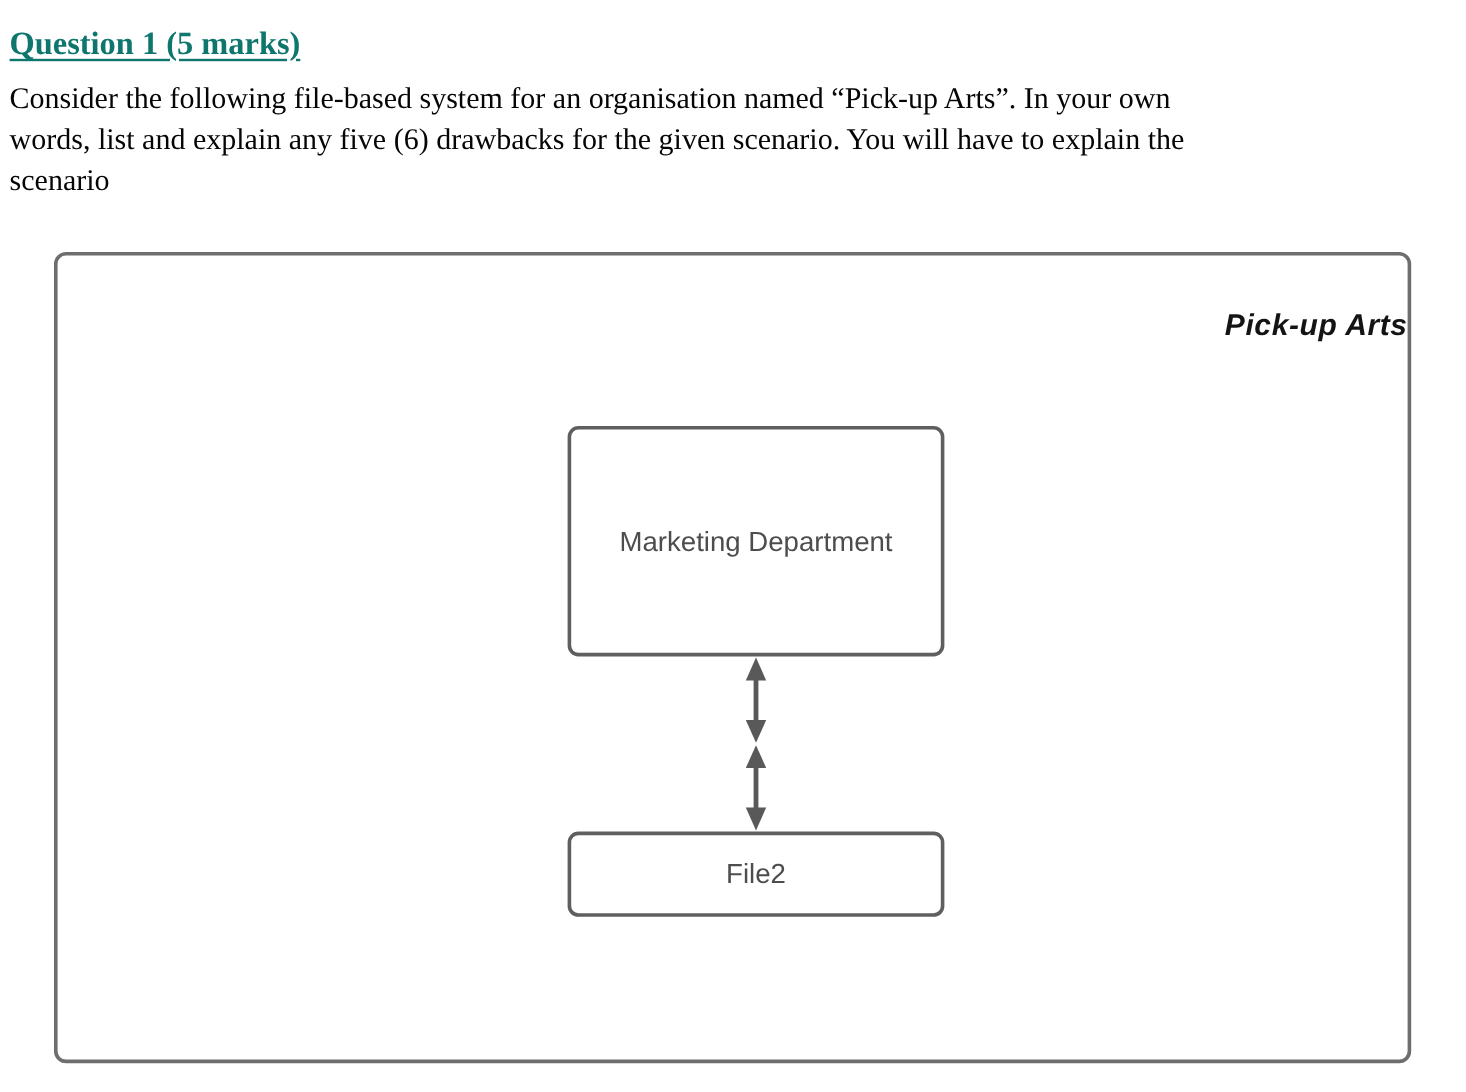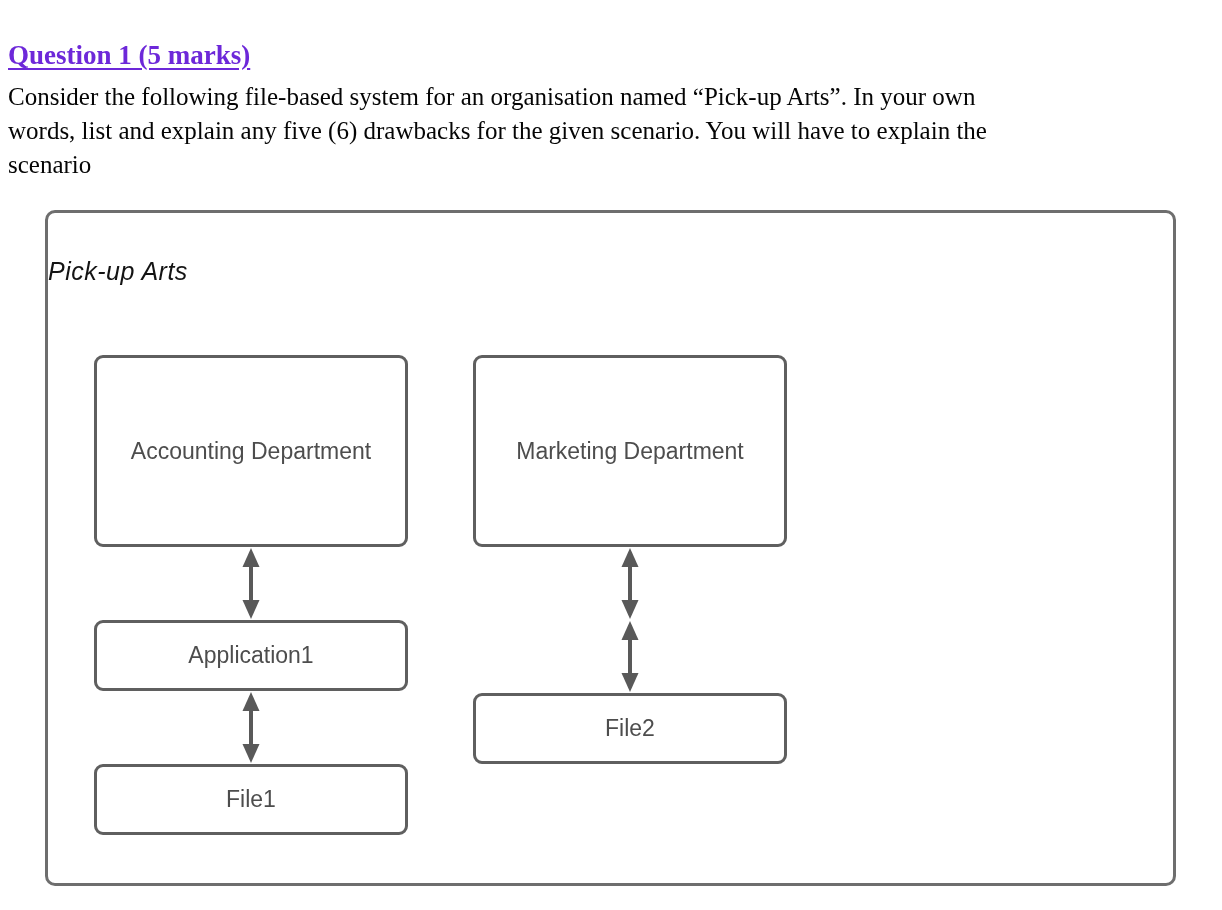--- a/index.html
+++ b/index.html
@@ -12,44 +12,44 @@
   html, body { margin: 0; padding: 0; }
   body {
     width: 1222px; height: 910px;
     background: #ffffff;
     position: relative;
     font-family: "Liberation Serif", serif;
     color: #000000;
     overflow: hidden;
   }
   .question-heading {
-    position: absolute; left: 8px; top: 22px;
+    position: absolute; left: 8px; top: 3px;
     font-size: 27px; font-weight: bold;
     text-decoration: underline;
     text-underline-offset: 4px;
-    color: #6d28d9;
+    color: #0f766e;
   }
   .question-text {
-    position: absolute; left: 8px; top: 80px; width: 1210px;
+    position: absolute; left: 8px; top: 66px; width: 1210px;
     font-size: 25px; line-height: 34px; color: #050505;
   }
   .question-text .line { display: block; white-space: nowrap; }
 
   .diagram-frame {
     position: absolute; left: 45px; top: 210px;
     width: 1131px; height: 676px;
     border: 3px solid var(--frame);
     border-radius: 10px;
     background: #ffffff;
     font-family: "Liberation Sans", sans-serif;
   }
   .diagram-title {
     position: absolute; top: 44px; left: 0; right: 0;
-    text-align: left;
-    font-size: 25px; font-weight: normal; font-style: italic;
+    text-align: right;
+    font-size: 25px; font-weight: bold; font-style: italic;
     color: #141414;
     letter-spacing: 0.5px;
   }
   .diagram-column {
     position: absolute; top: 142px; width: 314px;
     display: flex; flex-direction: column; align-items: center;
   }
   .col-0 { left: 46px; }
   .col-1 { left: 425px; }
   .col-2 { left: 790px; }
@@ -81,39 +81,20 @@
 
 <div class="question-text">
   <span class="line">Consider the following file-based system for an organisation named “Pick-up Arts”. In your own</span>
   <span class="line">words, list and explain any five (6) drawbacks for the given scenario. You will have to explain the</span>
   <span class="line">scenario</span>
 </div>
 
 <div class="diagram-frame">
   <div class="diagram-title">Pick-up Arts</div>
 
-  <div class="diagram-column col-0">
-    <div class="node-box dept-box">Accounting Department</div>
-    <div class="arrow-slot">
-      <svg width="28" height="73" viewBox="0 0 28 73" aria-hidden="true">
-        <line x1="14" y1="15" x2="14" y2="58" stroke="currentColor" stroke-width="4"></line>
-        <polygon points="14,1 5.5,20 22.5,20" fill="currentColor"></polygon>
-        <polygon points="14,72 5.5,53 22.5,53" fill="currentColor"></polygon>
-      </svg>
-    </div>
-    <div class="node-box app-box">Application1</div>
-    <div class="arrow-slot">
-      <svg width="28" height="73" viewBox="0 0 28 73" aria-hidden="true">
-        <line x1="14" y1="15" x2="14" y2="58" stroke="currentColor" stroke-width="4"></line>
-        <polygon points="14,1 5.5,20 22.5,20" fill="currentColor"></polygon>
-        <polygon points="14,72 5.5,53 22.5,53" fill="currentColor"></polygon>
-      </svg>
-    </div>
-    <div class="node-box file-box">File1</div>
-  </div>
 
   <div class="diagram-column col-1">
     <div class="node-box dept-box">Marketing Department</div>
     <div class="arrow-slot">
       <svg width="28" height="73" viewBox="0 0 28 73" aria-hidden="true">
         <line x1="14" y1="15" x2="14" y2="58" stroke="currentColor" stroke-width="4"></line>
         <polygon points="14,1 5.5,20 22.5,20" fill="currentColor"></polygon>
         <polygon points="14,72 5.5,53 22.5,53" fill="currentColor"></polygon>
       </svg>
     </div>

